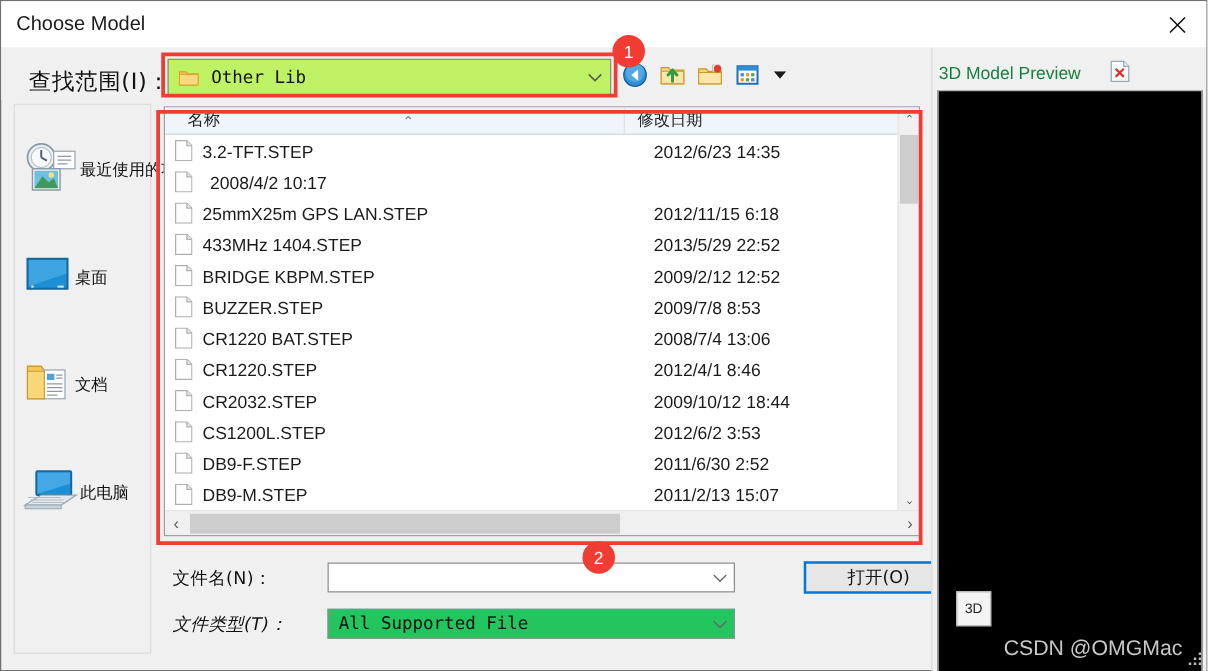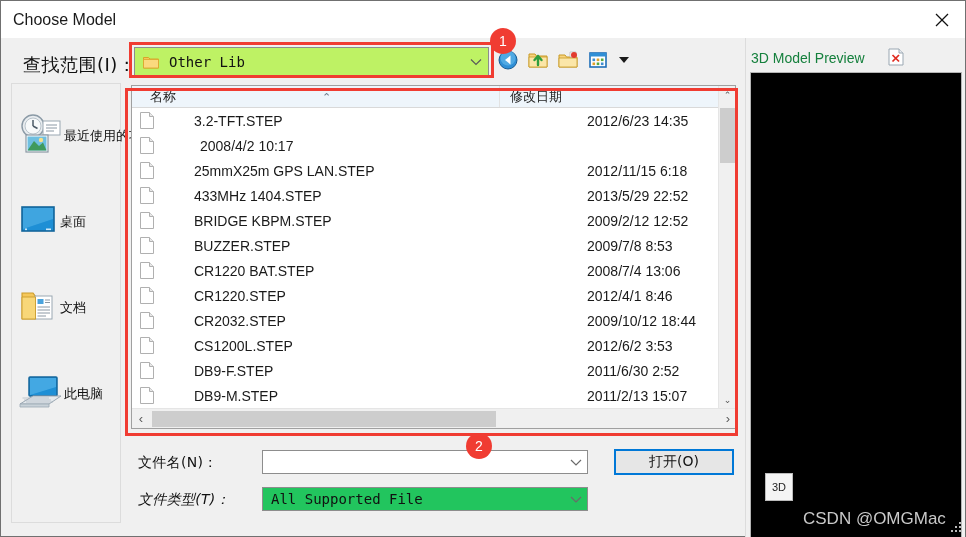--- a/index.html
+++ b/index.html
@@ -189,21 +189,20 @@
     left: 0; top: 22px;
     width: 588px; height: 300px;
     overflow: hidden;
     background: #fff;
   }
   .file-row {
     height: 25px;
     display: flex;
     align-items: center;
     cursor: pointer;
-    gap: 32px;
   }
   .fr-icon {
     width: 30px;
     display: flex; align-items: center; justify-content: center;
     flex: 0 0 auto;
   }
   .fr-name {
     width: 355px;
     font-size: 14px;
     color: #1a1a1a;
@@ -316,21 +315,21 @@
     position: absolute;
     width: 120px; height: 26px;
     display: flex; align-items: center; justify-content: center;
     font-size: 14px;
     font-family: "DejaVu Sans", sans-serif;
     color: #111;
     background: #e1e1e1;
     cursor: pointer;
   }
   #btn-open {
-    left: 613px; top: 448px;
+    left: 642px; top: 448px;
     border: 2px solid #0078d7;
     background: #e6e6e6;
   }
   #btn-cancel {
     left: 613px; top: 485px;
     border: 1px solid #adadad;
   }
 
   
   #preview-panel {

